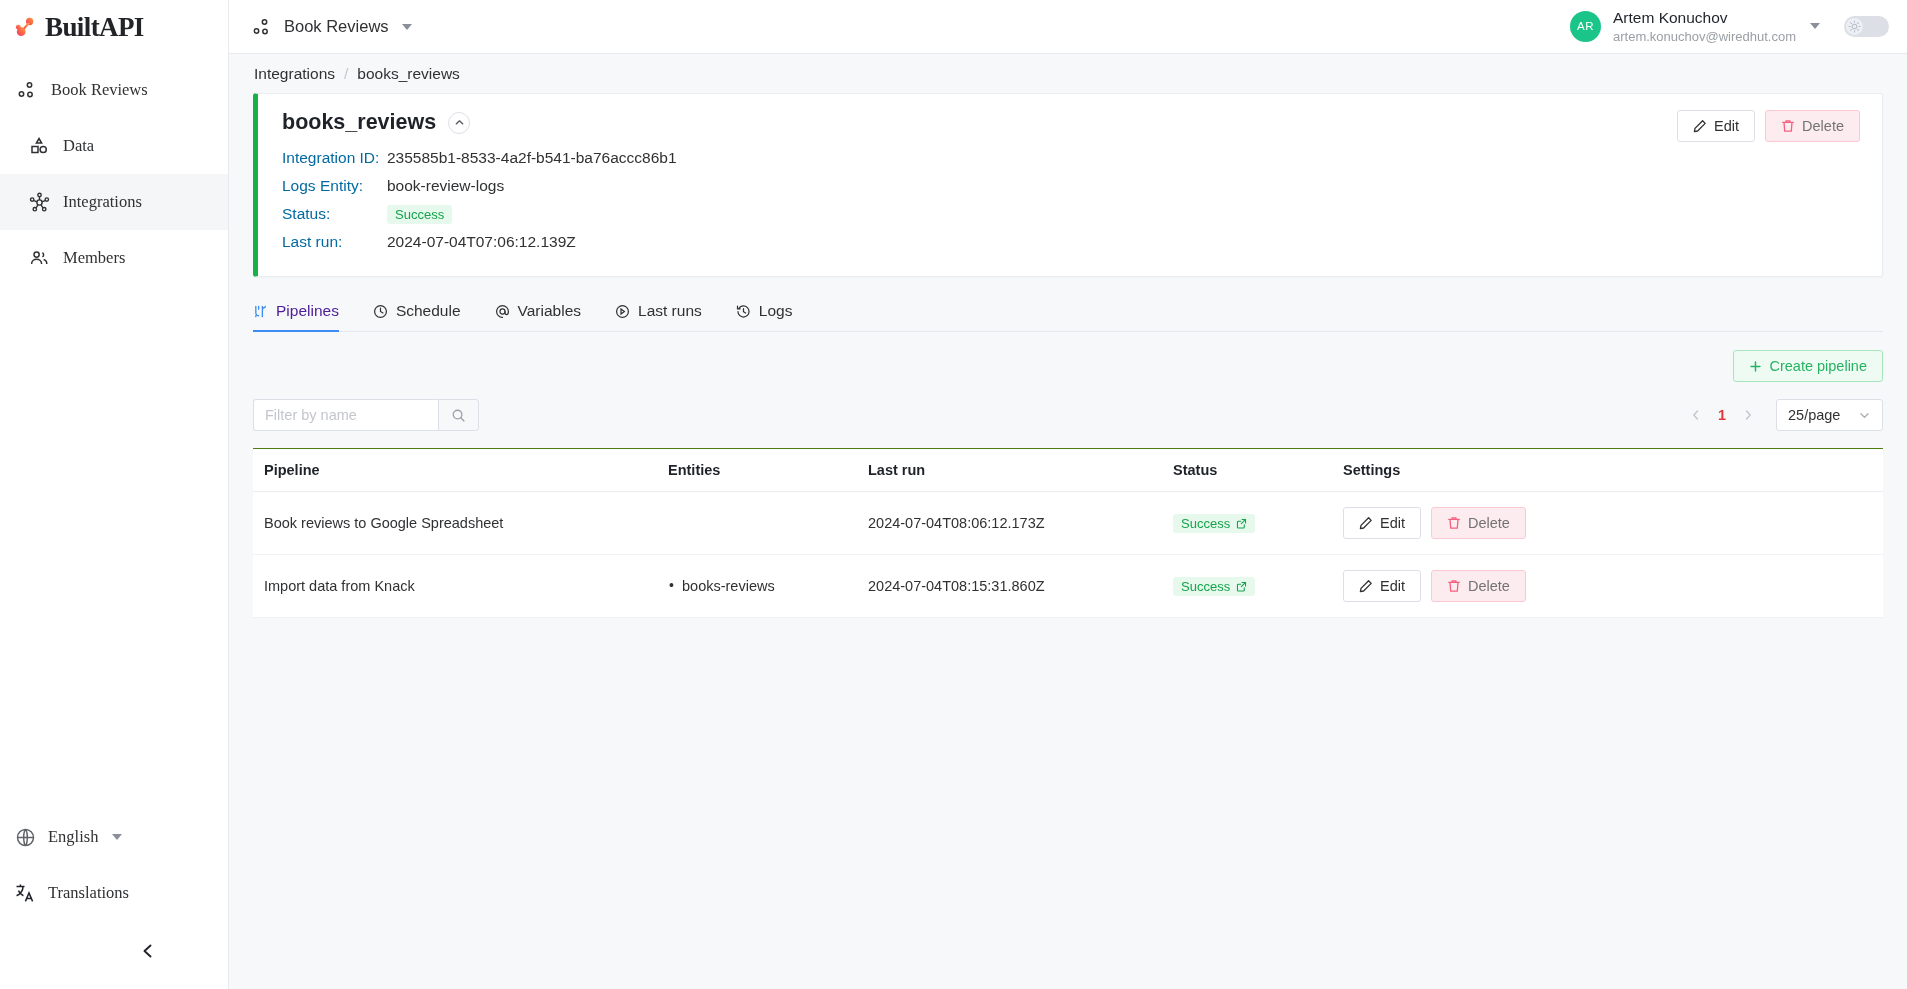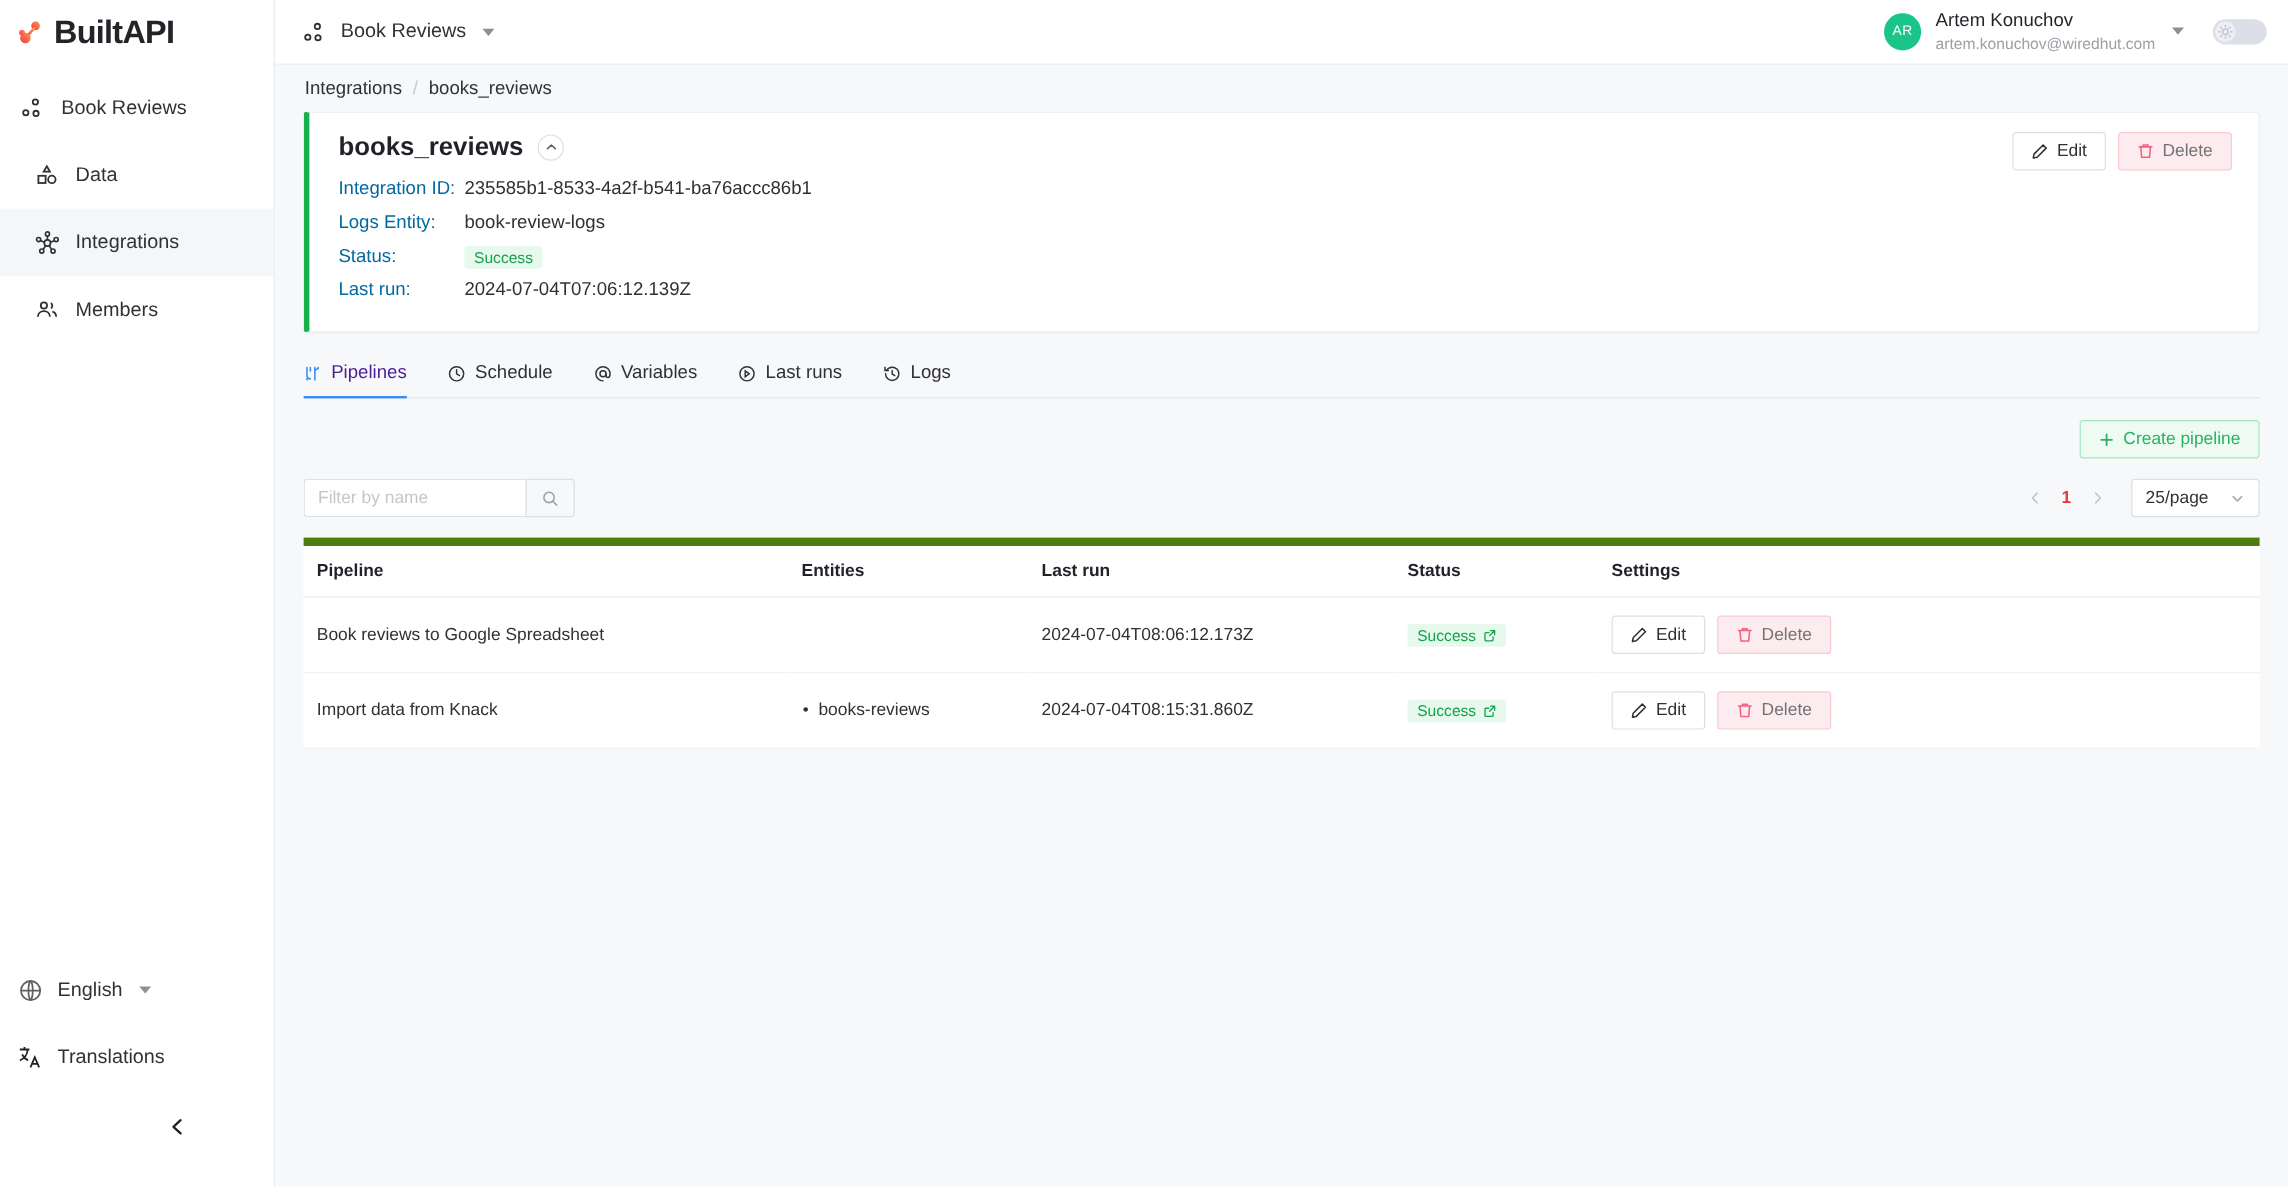--- a/index.html
+++ b/index.html
@@ -13,20 +13,21 @@
   .app { display: flex; width: 1907px; height: 989px; }
 
   
   .sidebar {
     width: 229px; height: 989px;
     background: #ffffff;
     border-right: 1px solid #e8eaed;
     display: flex; flex-direction: column;
     flex: 0 0 229px;
     position: relative;
+    font-family: Liberation Serif, serif;
   }
   .logo-row {
     height: 54px; display: flex; align-items: center;
     padding-left: 14px; gap: 9px;
   }
   .logo-text {
     font-size: 27px; font-weight: bold; color: #222428;
     letter-spacing: -0.6px;
   }
   .nav { margin-top: 8px; }
@@ -36,21 +37,21 @@
     font-size: 16.5px; color: #303133;
     cursor: pointer;
   }
   .nav-item.project { padding-left: 16px; }
   .nav-item.sub { padding-left: 28px; font-size: 16.5px; }
   .nav-item.active { background: #f4f6f8; }
   .nav-icon { width: 22px; height: 22px; display: flex; align-items: center; justify-content: center; flex: 0 0 22px; }
 
   .sidebar-bottom {
     position: absolute; left: 0; bottom: 0; width: 182px;
-    padding-bottom: 20px;
+    padding-bottom: 8px;
   }
   .lang-row {
     display: flex; align-items: center; gap: 12px;
     height: 56px; padding-left: 14px; font-size: 16.5px;
     color: #303133; cursor: pointer;
   }
   .caret-down {
     width: 0; height: 0;
     border-left: 5px solid transparent;
     border-right: 5px solid transparent;
@@ -175,21 +176,21 @@
   .pager { margin-left: auto; display: flex; align-items: center; gap: 9px; }
   .pg-arrow { color: #c3c6cd; font-size: 15px; cursor: pointer; padding: 0 4px; }
   .pg-num { color: #e4393c; font-size: 14.5px; font-weight: bold; cursor: pointer; padding: 0 3px; }
   .page-size {
     width: 107px; height: 32px; border: 1px solid #dcdfe6; border-radius: 3px;
     background: #fff; display: flex; align-items: center; justify-content: space-between;
     padding: 0 11px; font-size: 14.5px; color: #303133; cursor: pointer; margin-left: 9px;
   }
 
   
-  .table-wrap { margin-top: 17px; background: #fff; border-top: 7px solid #4d7c0f; }
+  .table-wrap { margin-top: 17px; background: #fff; border-top: 1px solid #4d7c0f; }
   table { width: 100%; border-collapse: collapse; table-layout: fixed; }
   th {
     text-align: left; font-size: 14.5px; font-weight: bold; color: #1f2329;
     padding: 13px 10px 13px 10px; border-bottom: 1px solid #ebedf0; background: #fff;
   }
   td {
     font-size: 14.5px; color: #303133; padding: 15px 10px;
     border-bottom: 1px solid #f0f2f5; background: #fff; vertical-align: middle;
   }
   .col-pipeline { width: 405px; padding-left: 11px !important; }

